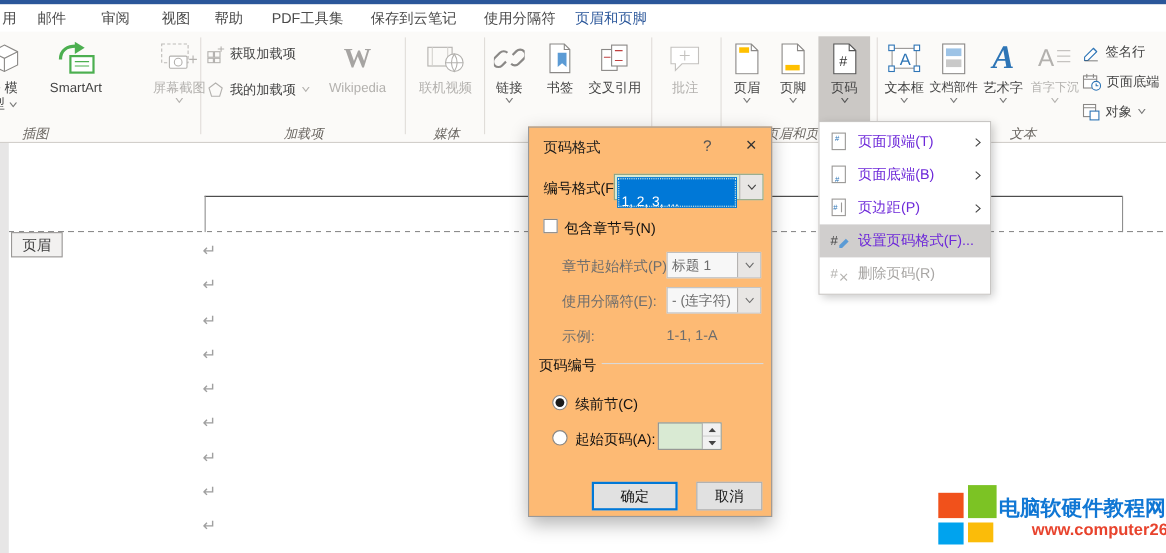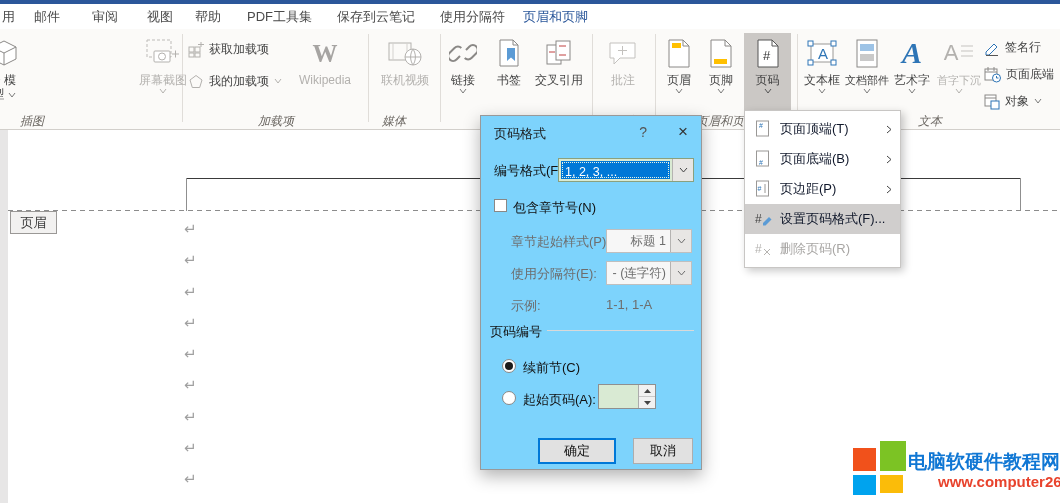--- a/index.html
+++ b/index.html
@@ -27,47 +27,47 @@
   .dropcap-a{font-size:22px;color:#b3b1ae;line-height:22px;}
   
   .page{left:8px;top:130px;width:1052px;height:373px;background:#ffffff;}
   .hline{left:186px;top:178px;width:834px;height:1px;background:#3a3a3a;}
   .vtick{top:178px;width:1px;height:33px;background:#8f8f8f;}
   .dashline{left:8px;top:210px;width:1052px;height:1px;background:repeating-linear-gradient(to right,#8c8c8c 0 5px,transparent 5px 9px);}
   .htag{left:10px;top:211px;width:47px;height:23px;background:#f2f1f0;border:1px solid #9a9896;box-sizing:border-box;display:flex;align-items:center;justify-content:center;font-size:13px;color:#3b3b3b;}
   .pmarks{left:184px;top:213px;display:flex;flex-direction:column;}
   .pmarks span{height:31.3px;line-height:31.3px;font-size:15px;color:#a0a0a0;}
   
-  .dlg{left:480px;top:115px;width:222px;height:355px;background:#7dd3fc;border:1px solid #999;box-sizing:border-box;box-shadow:0 6px 16px rgba(0,0,0,.30);z-index:20;font-size:13px;color:#111;}
+  .dlg{left:480px;top:115px;width:222px;height:355px;background:#fdba74;border:1px solid #999;box-sizing:border-box;box-shadow:0 6px 16px rgba(0,0,0,.30);z-index:20;font-size:13px;color:#111;}
   .dlg .t{position:absolute;left:13px;top:9px;font-size:13px;color:#1a1a1a;}
   .dlg .help{position:absolute;right:54px;top:8px;font-size:14px;color:#555;cursor:default;}
   .dlg .close{position:absolute;right:13px;top:6px;font-size:17px;color:#333;cursor:default;}
   .dlbl{position:absolute;white-space:nowrap;}
   .dlbl.d{color:#6d6d6d;}
   .combo{position:absolute;box-sizing:border-box;display:flex;align-items:stretch;height:24px;}
   .combo.en{border:1px solid #8aa07e;background:#d9ead3;}
-  .combo.dd{border:1px solid #bfbfbf;background:#f7f7f7;color:#6d6d6d;text-align:right;}
-  .combo .sel{flex:1;margin:2px;background:#0078d7;color:#fff;padding:3px 4px;font-size:12.5px;line-height:16px;outline:1px dotted #e8f2e0;outline-offset:-2px;white-space:nowrap;overflow:hidden;}
+  .combo.dd{border:1px solid #bfbfbf;background:#f7f7f7;color:#6d6d6d;}
+  .combo .sel{flex:1;margin:2px;background:#0078d7;color:#fff;padding:14px 4px;font-size:12.5px;line-height:16px;outline:1px dotted #e8f2e0;outline-offset:-2px;white-space:nowrap;overflow:hidden;}
   .combo .val{flex:1;padding:3px 4px;font-size:12.5px;white-space:nowrap;overflow:hidden;}
   .combo .btn{width:20px;background:#e8e6e4;border-left:1px solid #b5b3b1;display:flex;align-items:center;justify-content:center;}
   .cbox{position:absolute;width:13px;height:13px;background:#fff;border:1px solid #8a8886;box-sizing:border-box;}
   .radio{position:absolute;width:14px;height:14px;border:1px solid #8a8886;border-radius:50%;background:#fff;box-sizing:border-box;}
   .radio.on::after{content:"";position:absolute;left:2px;top:2px;width:8px;height:8px;border-radius:50%;background:#1b1b1b;}
   .ghead-line{position:absolute;height:1px;background:#d9d9d9;}
   .spin{position:absolute;left:117px;top:268px;width:58px;height:25px;border:1px solid #8f8f8f;background:#d9ead3;box-sizing:border-box;display:flex;}
   .spin .fld{flex:1;}
   .spin .btns{width:16px;display:flex;flex-direction:column;border-left:1px solid #ababab;}
   .spin .sb{flex:1;background:#f1f1f1;display:flex;align-items:center;justify-content:center;border-bottom:1px solid #c9c9c9;}
   .spin .sb:last-child{border-bottom:none;}
   .dbtn{position:absolute;box-sizing:border-box;display:flex;align-items:center;justify-content:center;font-size:13px;background:#e1e1e1;color:#111;cursor:default;}
   .dbtn.ok{left:57px;top:322px;width:78px;height:26px;border:2px solid #0078d7;}
   .dbtn.cancel{left:152px;top:322px;width:60px;height:26px;border:1px solid #adadad;}
   
   .menu{left:744px;top:110px;width:157px;background:#ffffff;border:1px solid #c8c6c4;box-sizing:border-box;box-shadow:3px 3px 8px rgba(0,0,0,.22);z-index:30;padding:3px 0;}
-  .mi{height:30px;display:flex;align-items:center;padding:0 8px 0 9px;gap:8px;font-size:13px;color:#0f172a;cursor:default;}
+  .mi{height:30px;display:flex;align-items:center;padding:0 8px 0 9px;gap:8px;font-size:13px;color:#6d28d9;cursor:default;}
   .mi .milbl{flex:1;white-space:nowrap;}
   .mi.hl{background:#d0cecd;}
   .mi.disabled{color:#a8a6a4;}
   
   .logo{left:850px;top:438px;z-index:5;}
   .flag{position:absolute;left:3px;top:3px;width:53px;height:57px;}
   .flag div{position:absolute;}
   .logo-title{position:absolute;left:58px;top:11px;font-size:19px;font-weight:bold;color:#1077d4;white-space:nowrap;}
   .logo-url{position:absolute;left:88px;top:35px;font-size:15px;font-weight:bold;color:#e8432d;white-space:nowrap;}
 </style>
@@ -106,20 +106,31 @@
           </svg>
       </span>
       <span class="lbl">D 模</span>
       <span class="lbl lblrow">
           <span>型</span>
         <svg class="chevsvg" width="8" height="5">
             <path d="M1 0l3 4 3-4" stroke="#7a7a7a" fill="none"></path>
           </svg>
         </span>
     </div>
+    <div class="bbtn" style="left:30px;width:78px">
+      <span class="ic">
+        <svg width="36" height="30" viewBox="0 0 36 30">
+            <path d="M4 16C4 7 11 4 18 4" stroke="#4caf50" stroke-width="3" fill="none"></path>
+            <path d="M17 0l9 5.5L17 11z" fill="#4caf50"></path>
+            <rect x="13" y="13" width="21" height="15" fill="#fff" stroke="#4caf50" stroke-width="2"></rect>
+            <path d="M17 18h13M17 22h13" stroke="#4caf50"></path>
+          </svg>
+      </span>
+      <span class="lbl">SmartArt</span>
+    </div>
     <div class="bbtn dis" style="left:142px;width:42px">
       <span class="ic">
         <svg width="34" height="28" viewBox="0 0 34 28">
             <rect x="1" y="1" width="24" height="17" fill="none" stroke="#bdbbb8" stroke-dasharray="3 2"></rect>
             <rect x="8" y="12" width="16" height="11" rx="1" fill="#fff" stroke="#b3b1ae"></rect>
             <circle cx="16" cy="17.5" r="3.5" fill="none" stroke="#b3b1ae"></circle>
             <path d="M26 15h7M29.5 11.5v7" stroke="#b3b1ae" fill="none"></path>
           </svg>
       </span>
       <span class="lbl">屏幕截图</span>
@@ -158,21 +169,21 @@
       <span class="ic">
         <svg width="34" height="27" viewBox="0 0 34 27">
             <rect x="1" y="3" width="22" height="17" fill="none" stroke="#b3b1ae"></rect>
             <path d="M5 3v17M19 3v17" stroke="#d4d2cf"></path>
             <circle cx="25" cy="17" r="8" fill="#fff" stroke="#b3b1ae"></circle>
             <path d="M17 17h16M25 9c-3.2 5-3.2 11 0 16 3.2-5 3.2-11 0-16" stroke="#b3b1ae" fill="none"></path>
           </svg>
       </span>
       <span class="lbl">联机视频</span>
     </div>
-    <div class="glabel" style="left:364px;width:60px">媒体</div>
+    <div class="glabel" style="left:376px;width:60px">媒体</div>
 
     <div class="bbtn" style="left:442px;width:42px">
       <span class="ic">
         <svg width="28" height="24" viewBox="0 0 28 24">
             <path d="M11 15l-3.5 3.5a4.8 4.8 0 01-6.8-6.8L5.5 7a4.8 4.8 0 016.8 0" fill="none" stroke="#8a8886" stroke-width="2"></path>
             <path d="M17 9l3.5-3.5a4.8 4.8 0 016.8 6.8L22.5 17a4.8 4.8 0 01-6.8 0" fill="none" stroke="#8a8886" stroke-width="2"></path>
           </svg>
       </span>
       <span class="lbl">链接</span>
       <svg class="chevsvg" width="8" height="5">

